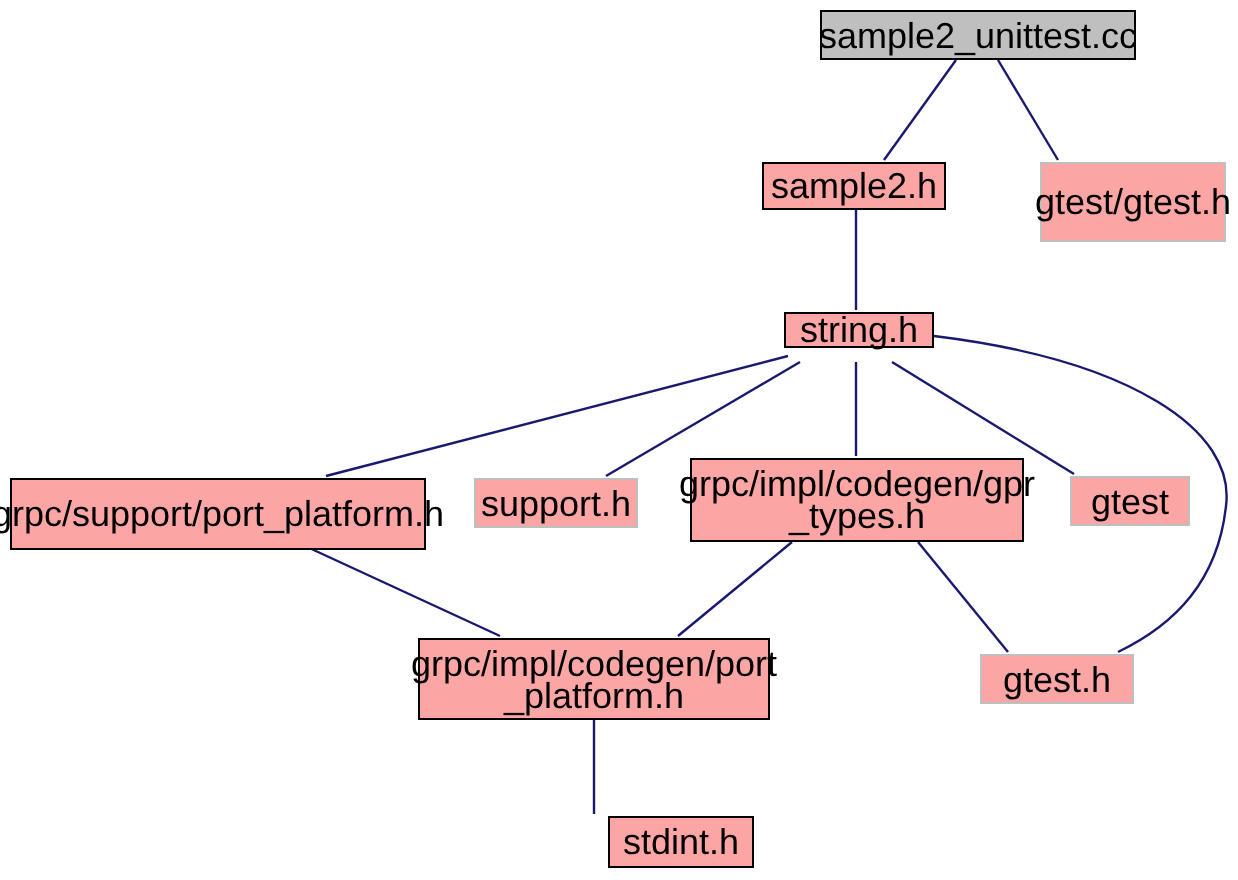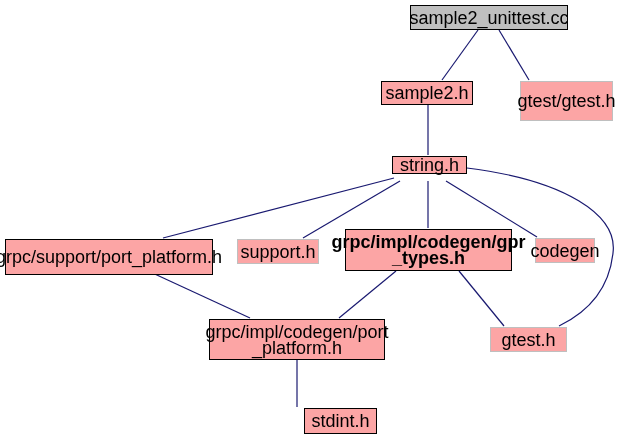--- a/index.html
+++ b/index.html
@@ -34,21 +34,21 @@
   .node.external   { border: 1px solid #bfbfbf; }
   .node.main       { border: 1.4px solid #000000; background: #bfbfbf; }
 
   
   #n-sample2-unittest-cc            { left: 410px; top: 5px;   width: 158px; height: 25px; }
   #n-sample2-h                      { left: 381px; top: 81px;  width: 92px;  height: 24px; }
   #n-gtest-gtest-h                  { left: 497px; top: 81px;  width: 93px;  height: 40px; margin-left: 23px; }
   #n-string-h                       { left: 392px; top: 156px; width: 75px;  height: 18px; }
   #n-grpc-support-port-platform-h   { left: 5px;   top: 239px; width: 208px; height: 36px; }
   #n-stdbool-h                      { left: 237px; top: 239px; width: 82px;  height: 25px; }
-  #n-grpc-impl-codegen-gpr-types-h  { left: 345px; top: 229px; width: 167px; height: 42px; font-weight: bold; }
+  #n-grpc-impl-codegen-gpr-types-h  { left: 345px; top: 229px; width: 167px; height: 42px; }
   #n-string                         { left: 535px; top: 238px; width: 60px;  height: 25px; }
   #n-grpc-impl-codegen-port-platform-h { left: 209px; top: 319px; width: 176px; height: 41px; }
   #n-stddef-h                       { left: 490px; top: 327px; width: 77px;  height: 25px; }
   #n-stdint-h                       { left: 260px; top: 408px; width: 73px;  height: 26px; margin-left: 44px; }
 </style>
 </head>
 <body>
 
 <div class="canvas">
 
@@ -80,21 +80,21 @@
 
   <div class="node documented" id="n-string-h">string.h</div>
 
   <div class="node documented" id="n-grpc-support-port-platform-h">grpc/support/port_platform.h</div>
 
   <div class="node external" id="n-stdbool-h">support.h</div>
 
   <div class="node documented" id="n-grpc-impl-codegen-gpr-types-h">grpc/impl/codegen/gpr
 _types.h</div>
 
-  <div class="node external" id="n-string">codegen</div>
+  <div class="node external" id="n-string">gtest</div>
 
   <div class="node documented" id="n-grpc-impl-codegen-port-platform-h">grpc/impl/codegen/port
 _platform.h</div>
 
   <div class="node external" id="n-stddef-h">gtest.h</div>
 
   <div class="node documented" id="n-stdint-h">stdint.h</div>
 
 </div>
 

